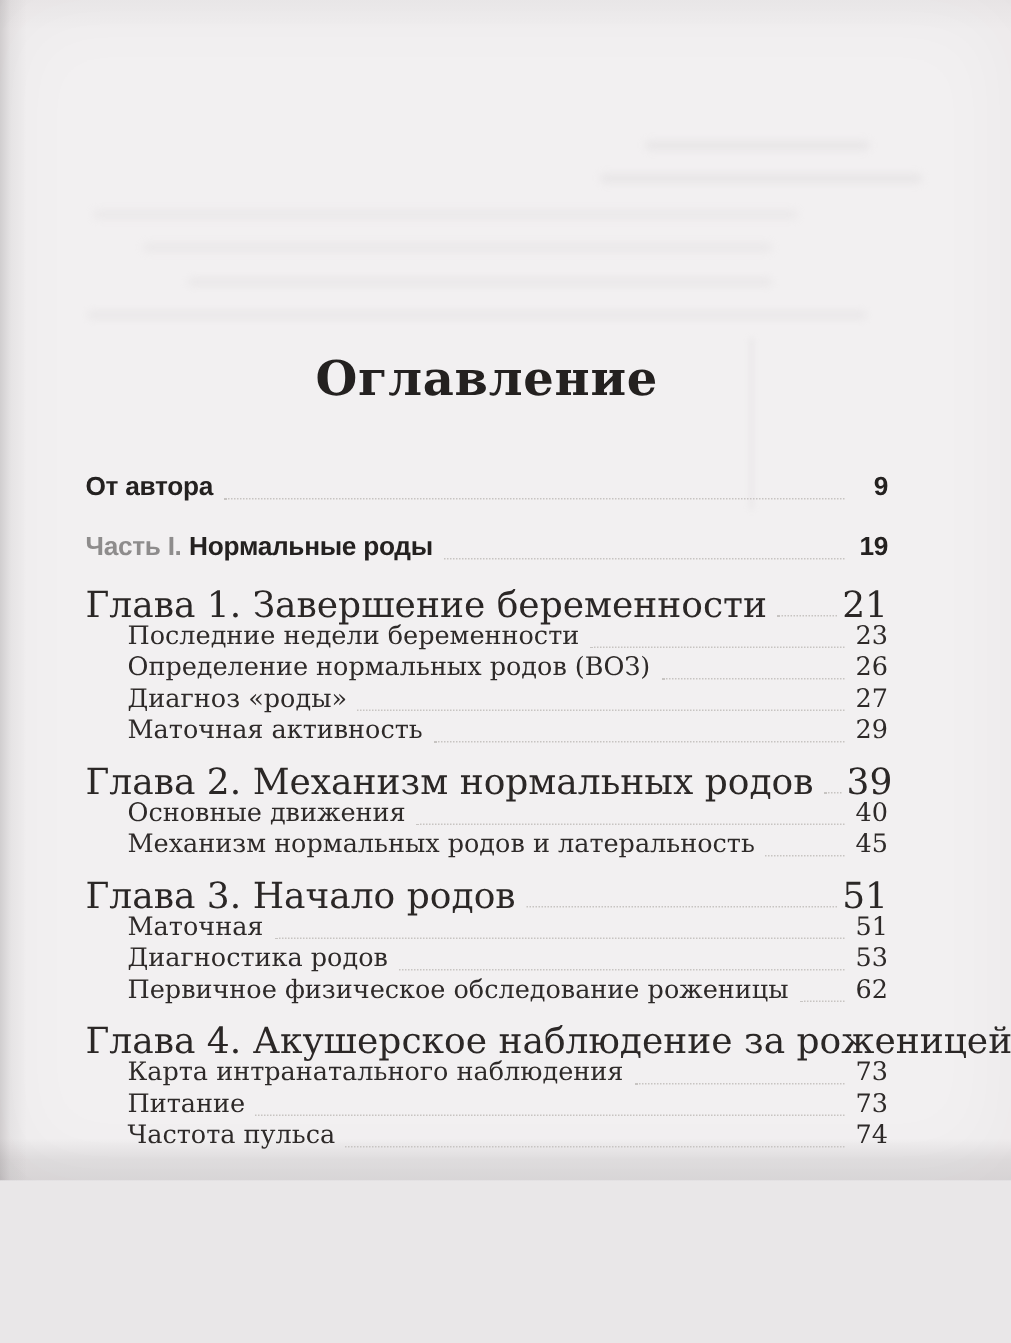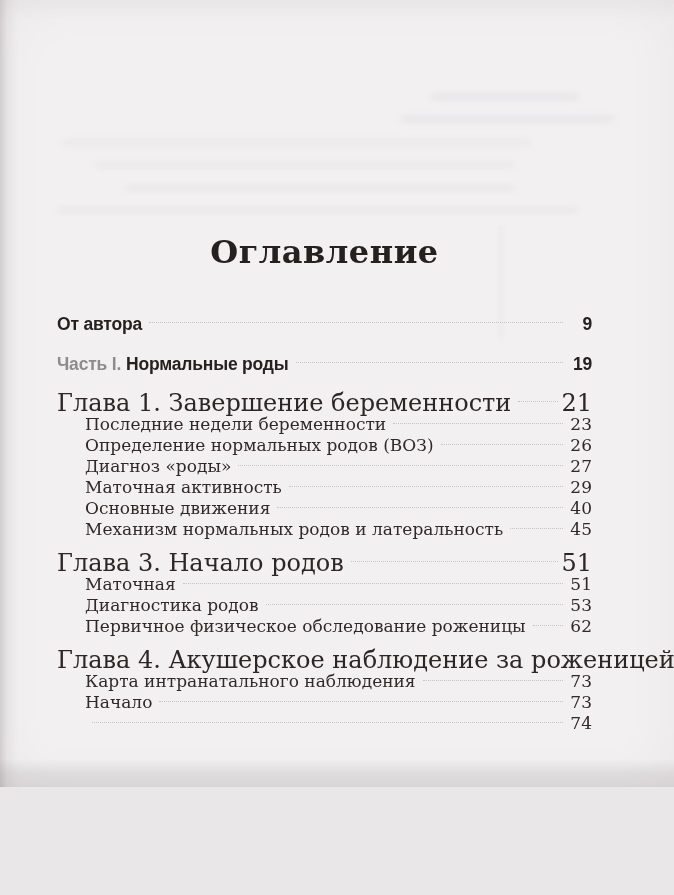--- a/index.html
+++ b/index.html
@@ -45,21 +45,21 @@
     font-size: 32px;
     line-height: 48px;
     text-align: center;
     letter-spacing: 0.5px;
     color: #242120;
     margin-bottom: 36px;
   }
 
   .toc-row {
     display: flex;
-    align-items: center;
+    align-items: flex-end;
   }
   .leader {
     flex: 1 1 auto;
     min-width: 12px;
     border-bottom: 1px dotted #c7c4c2;
     margin: 0 3px 3px 7px;
   }
   .toc-page {
     min-width: 26px;
     text-align: right;
@@ -145,20 +145,25 @@
         <div class="toc-row row-sub">
           <span class="label">Диагноз «роды»</span>
           <span class="leader"></span>
           <span class="toc-page">27</span>
         </div>
         <div class="toc-row row-sub">
           <span class="label">Маточная активность</span>
           <span class="leader"></span>
           <span class="toc-page">29</span>
         </div>
+        <div class="toc-row row-chapter">
+          <span class="label">Глава 2. Механизм нормальных родов</span>
+          <span class="leader"></span>
+          <span class="toc-page">39</span>
+        </div>
         <div class="toc-row row-sub">
           <span class="label">Основные движения</span>
           <span class="leader"></span>
           <span class="toc-page">40</span>
         </div>
         <div class="toc-row row-sub">
           <span class="label">Механизм нормальных родов и латеральность</span>
           <span class="leader"></span>
           <span class="toc-page">45</span>
         </div>
@@ -186,25 +191,26 @@
           <span class="label">Глава 4. Акушерское наблюдение за роженицей</span>
           <span class="leader"></span>
           <span class="toc-page">57</span>
         </div>
         <div class="toc-row row-sub">
           <span class="label">Карта интранатального наблюдения</span>
           <span class="leader"></span>
           <span class="toc-page">73</span>
         </div>
         <div class="toc-row row-sub">
-          <span class="label">Начало</span>
+          <span class="label">Питание</span>
           <span class="leader"></span>
           <span class="toc-page">73</span>
         </div>
         <div class="toc-row row-sub">
+          <span class="label">Частота пульса</span>
           <span class="leader"></span>
           <span class="toc-page">74</span>
         </div>
       </div>
   </div>
 
   <div class="folio">3</div>
 </div>
 
 </body></html>

